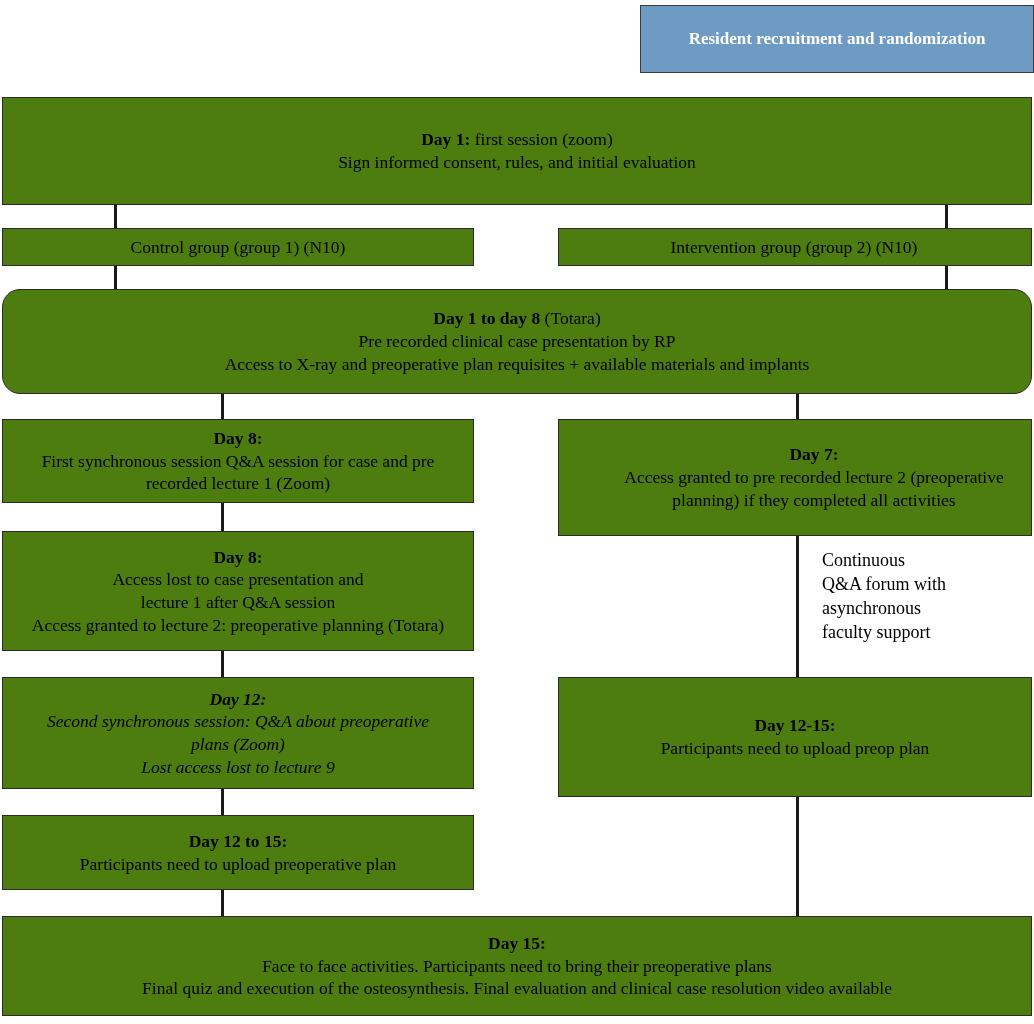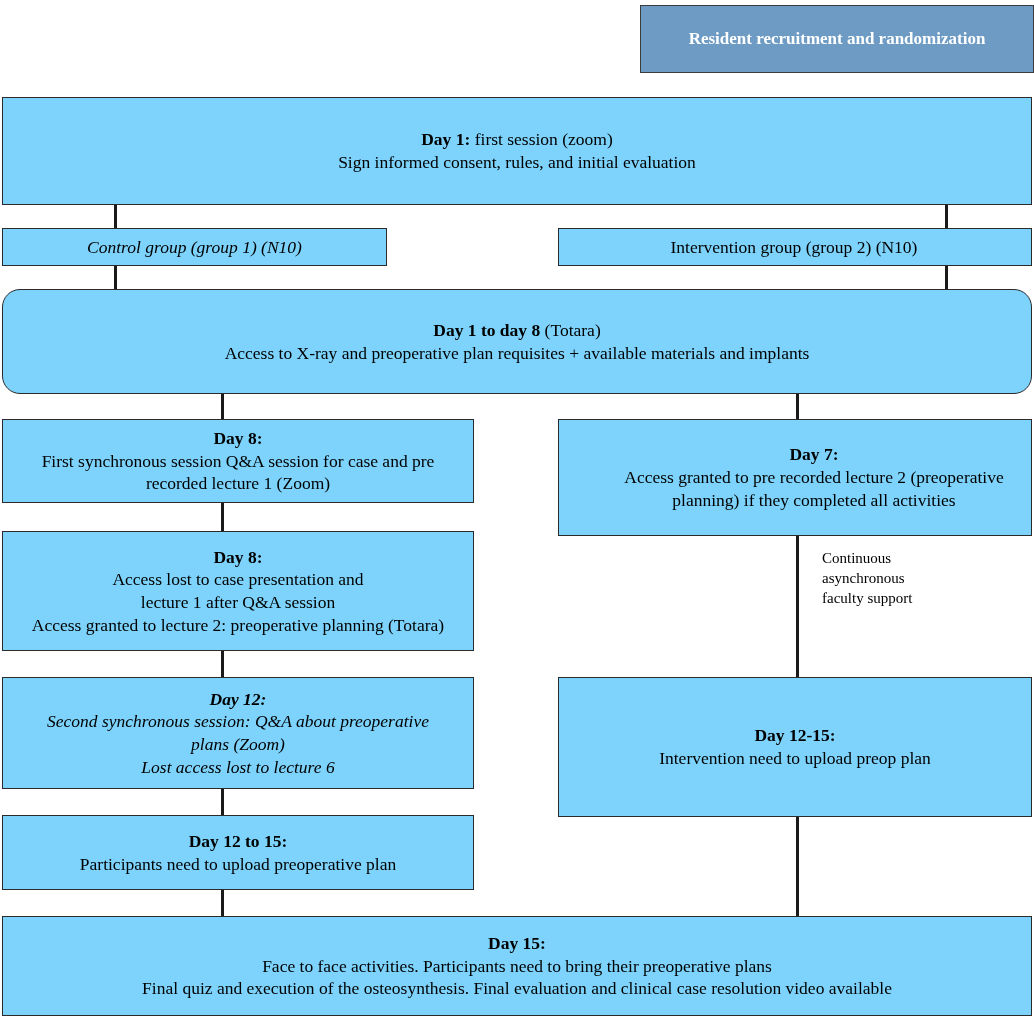--- a/index.html
+++ b/index.html
@@ -20,21 +20,21 @@
     position: absolute;
     left: 0; top: 0;
     width: 1034px;
     height: 1024px;
   }
 
   
   .node {
     position: absolute;
     box-sizing: border-box;
-    background: #7dd3fc;
+    background: #4d7c0f;
     border: 1.5px solid #2b2b2b;
     display: flex;
     flex-direction: column;
     align-items: center;
     justify-content: center;
     text-align: center;
     line-height: 1.30;
     font-size: 17.5px;
     padding: 4px 8px;
   }
@@ -46,21 +46,21 @@
     background: #6d9bc3;
     color: #ffffff;
     font-weight: bold;
     font-size: 17px;
     border: 1.5px solid #3b3b3b;
   }
 
   
   .textnote {
     position: absolute;
-    font-size: 15px;
+    font-size: 18px;
     line-height: 1.33;
     text-align: left;
     color: #000000;
   }
   .textnote .ln { display: block; }
 
   
   .vline {
     position: absolute;
     background: #1a1a1a;
@@ -91,73 +91,75 @@
 
   <div class="node header" style="left:640px; top:5px; width:394px; height:68px;">
     <span class="ln">Resident recruitment and randomization</span>
   </div>
 
   <div class="node" style="left:2px; top:97px; width:1030px; height:108px;">
     <span class="ln"><b>Day 1:</b><span> first session (zoom)</span></span>
     <span class="ln">Sign informed consent, rules, and initial evaluation</span>
   </div>
 
-  <div class="node" style="left:2px; top:228px; width:385px; height:38px;font-style:italic;">
+  <div class="node" style="left:2px; top:228px; width:472px; height:38px;">
     <span class="ln">Control group (group 1) (N10)</span>
   </div>
 
   <div class="node" style="left:558px; top:228px; width:474px; height:38px;padding-left:6px;">
     <span class="ln">Intervention group (group 2) (N10)</span>
   </div>
 
   <div class="node" style="left:2px; top:289px; width:1030px; height:105px;border-radius:18px;">
     <span class="ln"><b>Day 1 to day 8</b><span> (Totara)</span></span>
+    <span class="ln">Pre recorded clinical case presentation by RP</span>
     <span class="ln">Access to X-ray and preoperative plan requisites + available materials and implants</span>
   </div>
 
   <div class="node" style="left:2px; top:419px; width:472px; height:84px;">
     <span class="ln ttl">Day 8:</span>
     <span class="ln">First synchronous session Q&amp;A session for case and pre</span>
     <span class="ln">recorded lecture 1 (Zoom)</span>
   </div>
 
   <div class="node" style="left:2px; top:531px; width:472px; height:120px;">
     <span class="ln ttl">Day 8:</span>
     <span class="ln">Access lost to case presentation and</span>
     <span class="ln">lecture 1 after Q&amp;A session</span>
     <span class="ln">Access granted to lecture 2: preoperative planning (Totara)</span>
   </div>
 
   <div class="node" style="left:2px; top:677px; width:472px; height:112px;font-style:italic;">
     <span class="ln ttl">Day 12:</span>
     <span class="ln">Second synchronous session: Q&amp;A about preoperative</span>
     <span class="ln">plans (Zoom)</span>
-    <span class="ln">Lost access lost to lecture 6</span>
+    <span class="ln">Lost access lost to lecture 9</span>
   </div>
 
   <div class="node" style="left:2px; top:815px; width:472px; height:75px;">
     <span class="ln ttl">Day 12 to 15:</span>
     <span class="ln">Participants need to upload preoperative plan</span>
   </div>
 
   <div class="node" style="left:558px; top:419px; width:474px; height:117px;padding-left:46px;">
     <span class="ln ttl">Day 7:</span>
     <span class="ln">Access granted to pre recorded lecture 2 (preoperative</span>
     <span class="ln">planning) if they completed all activities</span>
   </div>
 
   <div class="textnote" style="left:822px; top:549px; width:200px;">
     <span class="ln">Continuous</span>
+    <span class="ln">Q&amp;A forum with</span>
     <span class="ln">asynchronous</span>
     <span class="ln">faculty support</span>
   </div>
 
-  <div class="node" style="left:558px; top:677px; width:474px; height:140px;">
+  <div class="node" style="left:558px; top:677px; width:474px; height:120px;">
     <span class="ln ttl">Day 12-15:</span>
-    <span class="ln">Intervention need to upload preop plan</span>
+    <span class="ln">Participants need to upload preop plan</span>
   </div>
 
   <div class="node" style="left:2px; top:916px; width:1030px; height:100px;">
     <span class="ln ttl">Day 15:</span>
     <span class="ln">Face to face activities. Participants need to bring their preoperative plans</span>
     <span class="ln">Final quiz and execution of the osteosynthesis. Final evaluation and clinical case resolution video available</span>
   </div>
 
 </div>
 

